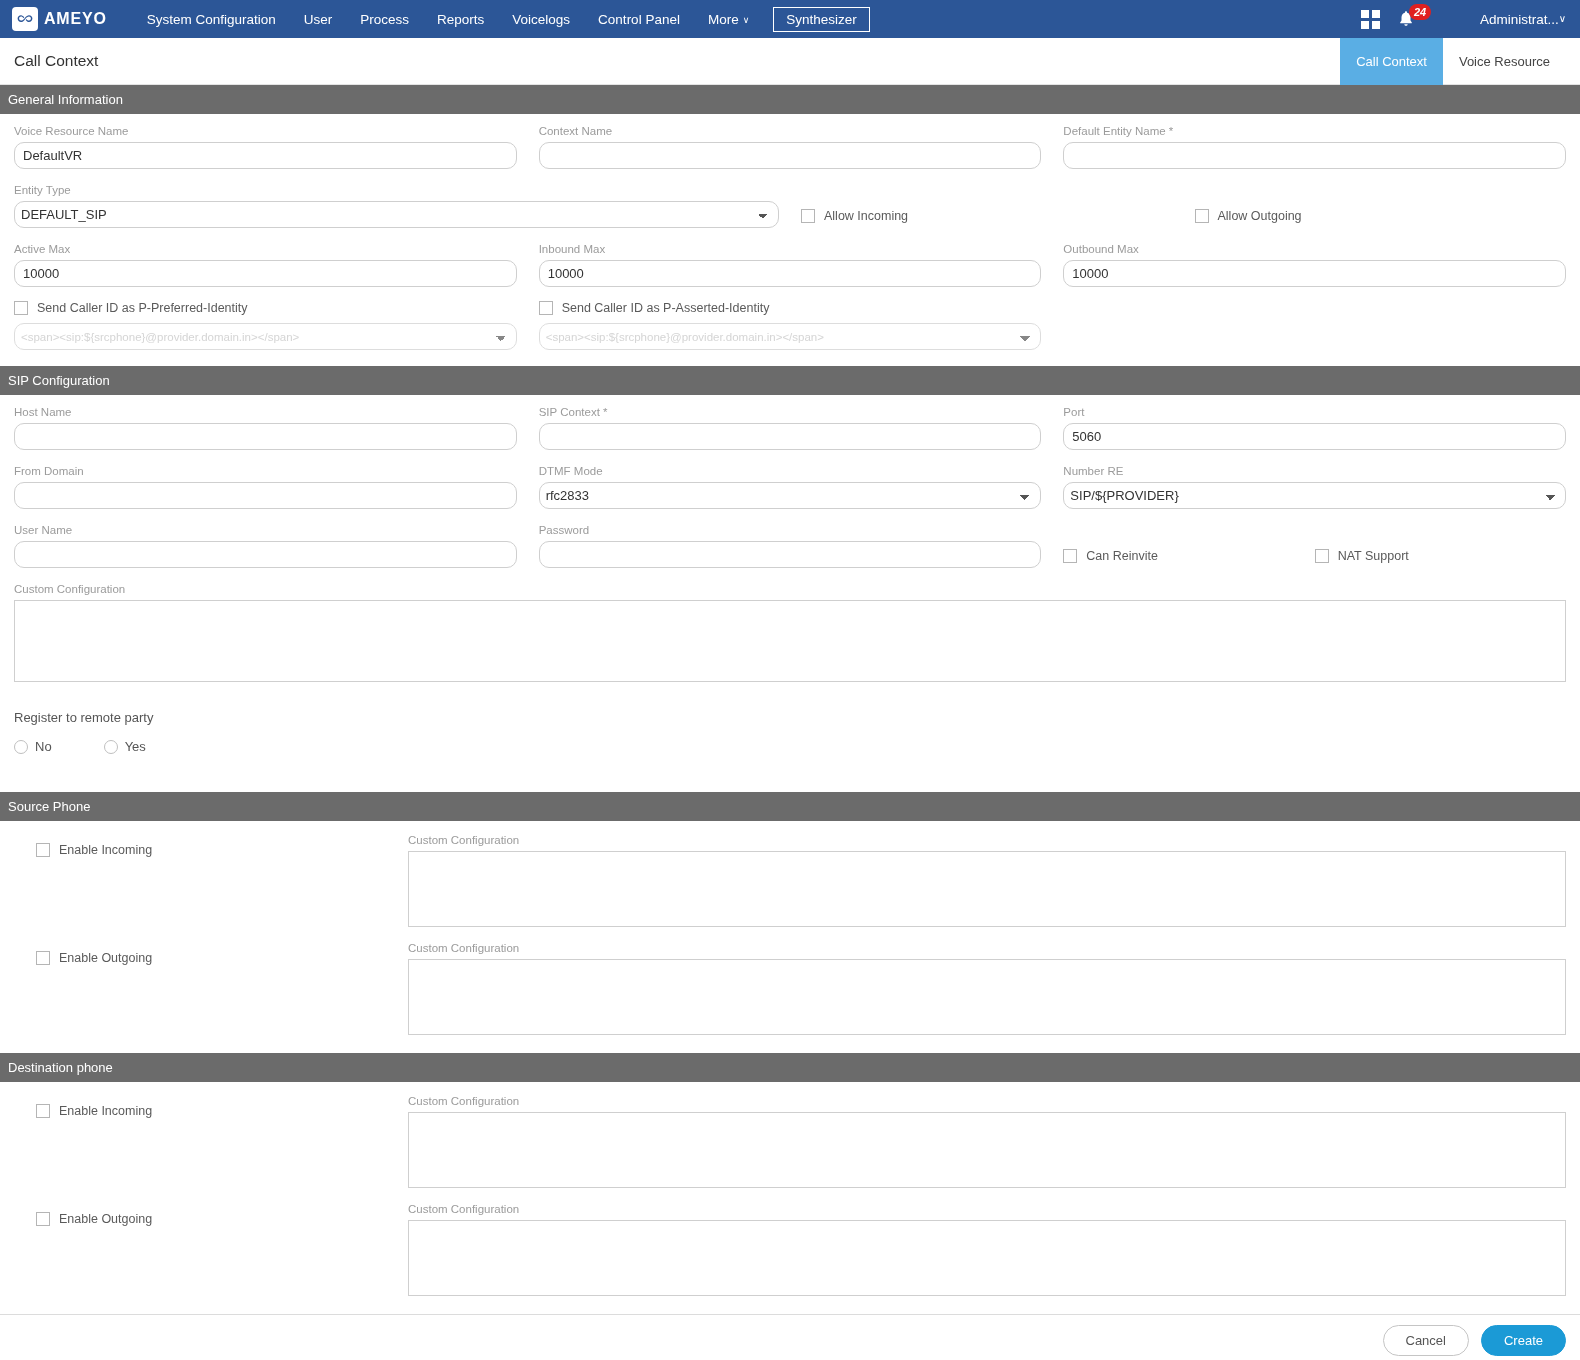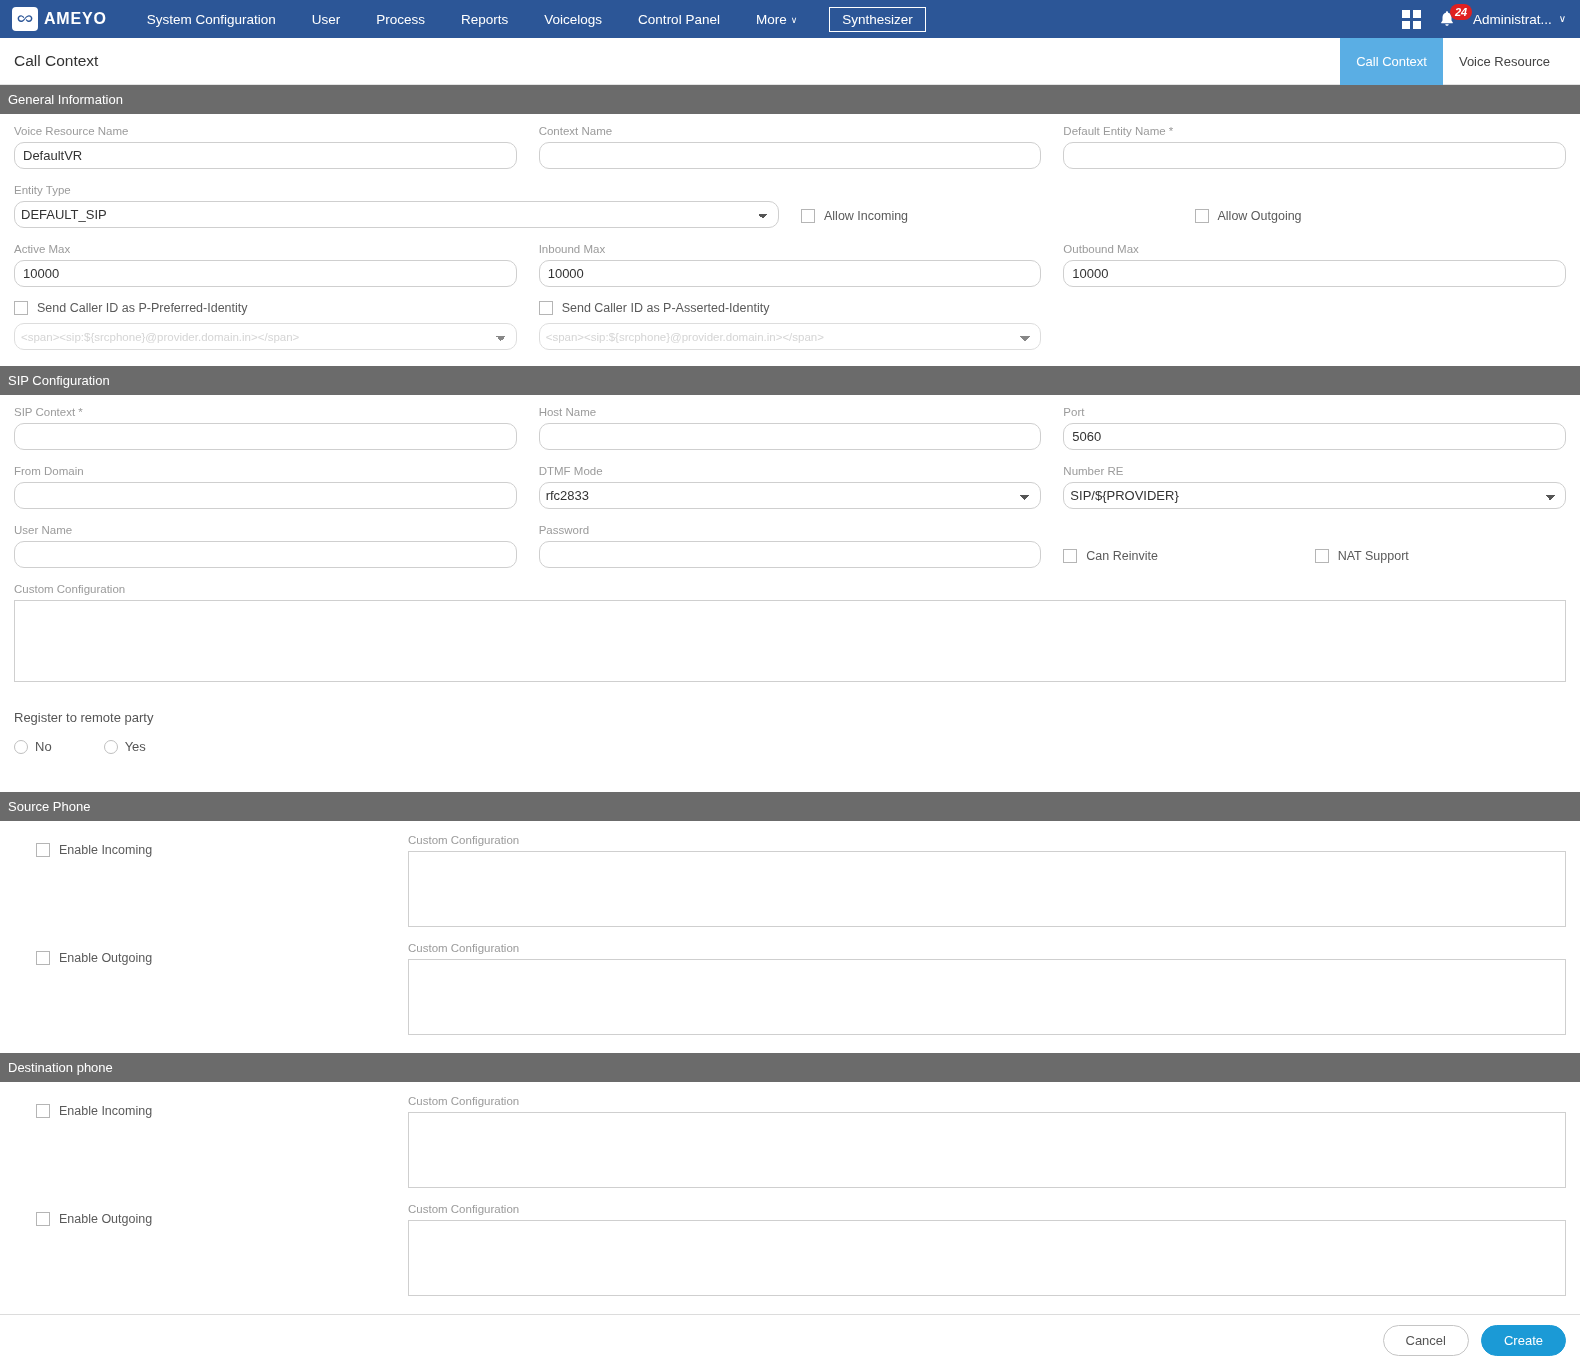--- a/index.html
+++ b/index.html
@@ -30,21 +30,21 @@
     display: flex; align-items: center; justify-content: center;
     margin-right: 6px;
   }
   .brand-mark svg { display: block; }
   .brand-text {
     color: #ffffff;
     font-size: 16px;
     font-weight: bold;
     letter-spacing: 0.8px;
   }
-  .nav-items { display: flex; align-items: center; gap: 8px; }
+  .nav-items { display: flex; align-items: center; gap: 0; }
   .nav-link {
     color: #ffffff;
     font-size: 13.5px;
     padding: 6px 14px;
     cursor: pointer;
     white-space: nowrap;
   }
   .nav-caret { font-size: 9px; margin-left: 4px; position: relative; top: -1px; }
   .nav-btn {
     color: #ffffff;
@@ -82,22 +82,22 @@
     padding: 1px 5px;
     line-height: 14px;
     min-width: 21px;
     text-align: center;
   }
   .user-menu {
     color: #ffffff;
     font-size: 13.5px;
     display: flex;
     align-items: center;
-    gap: 7px;
-    cursor: pointer;
+    cursor: pointer;
+    margin-left: 48px;
   }
   .user-menu .nav-caret { font-size: 10px; margin-left: 0; }
 
   
   .page-bar {
     height: 47px;
     display: flex;
     align-items: center;
     padding: 0 14px 0 14px;
     background: #ffffff;
@@ -372,25 +372,25 @@
     <div class="col"></div>
   </div>
 
 </div>
 
 <div class="section-header">SIP Configuration</div>
 <div class="section-body">
 
   <div class="row">
     <div class="col">
+      <label class="fld-label">Host Name</label>
+      <input class="fld-input" type="text" value="" style="">
+    </div>
+    <div class="col">
       <label class="fld-label">SIP Context *</label>
-      <input class="fld-input" type="text" value="" style="">
-    </div>
-    <div class="col">
-      <label class="fld-label">Host Name</label>
       <input class="fld-input" type="text" value="" style="">
     </div>
     <div class="col">
       <label class="fld-label">Port</label>
       <input class="fld-input" type="text" value="5060" style="">
     </div>
   </div>
 
   <div class="row">
     <div class="col">

